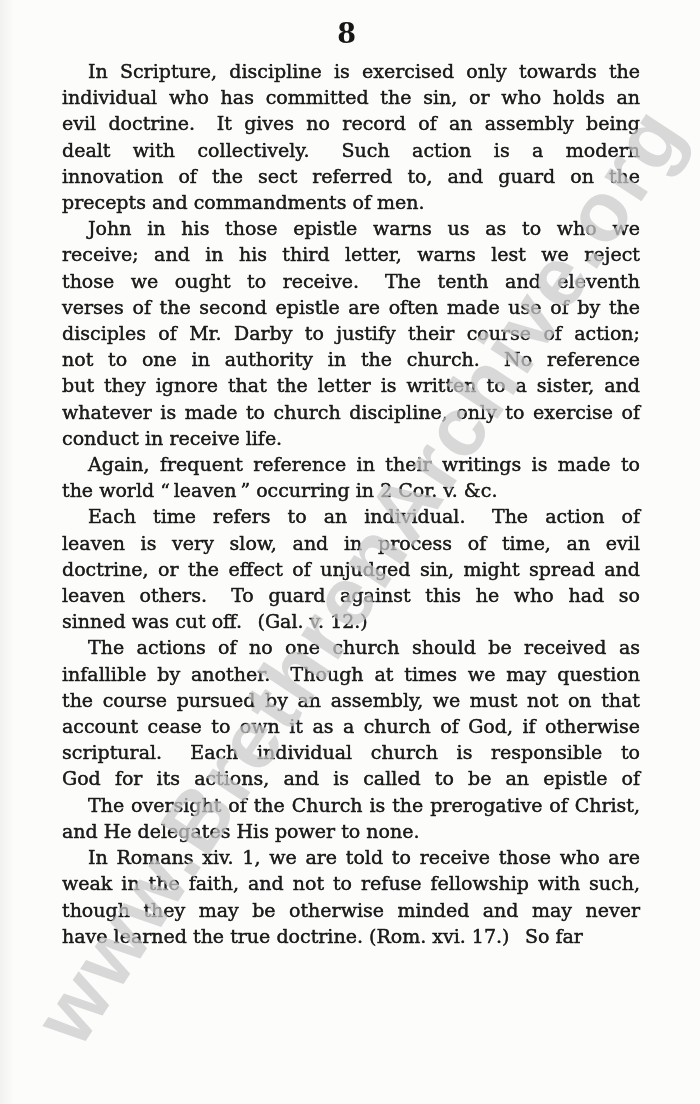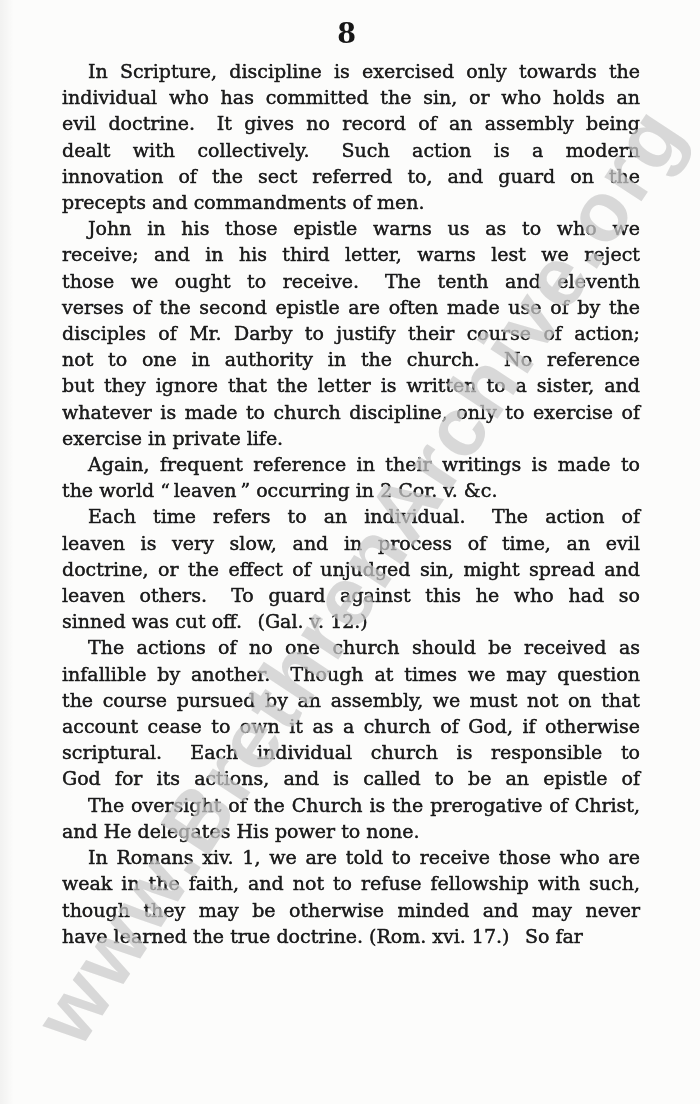--- a/index.html
+++ b/index.html
@@ -94,21 +94,21 @@
       </div>
       <div class="para">
         <div class="line first">John in his those epistle warns us as to who we</div>
         <div class="line">receive; and in his third letter, warns lest we reject</div>
         <div class="line">those we ought to receive.  The tenth and eleventh</div>
         <div class="line">verses of the second epistle are often made use of by the</div>
         <div class="line">disciples of Mr. Darby to justify their course of action;</div>
         <div class="line">not to one in authority in the church.  No reference</div>
         <div class="line">but they ignore that the letter is written to a sister, and</div>
         <div class="line">whatever is made to church discipline, only to exercise of</div>
-        <div class="line last">exercise in private life.</div>
+        <div class="line last">conduct in receive life.</div>
       </div>
       <div class="para">
         <div class="line first">Again, frequent reference in their writings is made to</div>
         <div class="line last">the world “ leaven ” occurring in 2 Cor. v. &amp;c.</div>
       </div>
       <div class="para">
         <div class="line first">Each time refers to an individual.  The action of</div>
         <div class="line">leaven is very slow, and in process of time, an evil</div>
         <div class="line">doctrine, or the effect of unjudged sin, might spread and</div>
         <div class="line">leaven others.  To guard against this he who had so</div>

